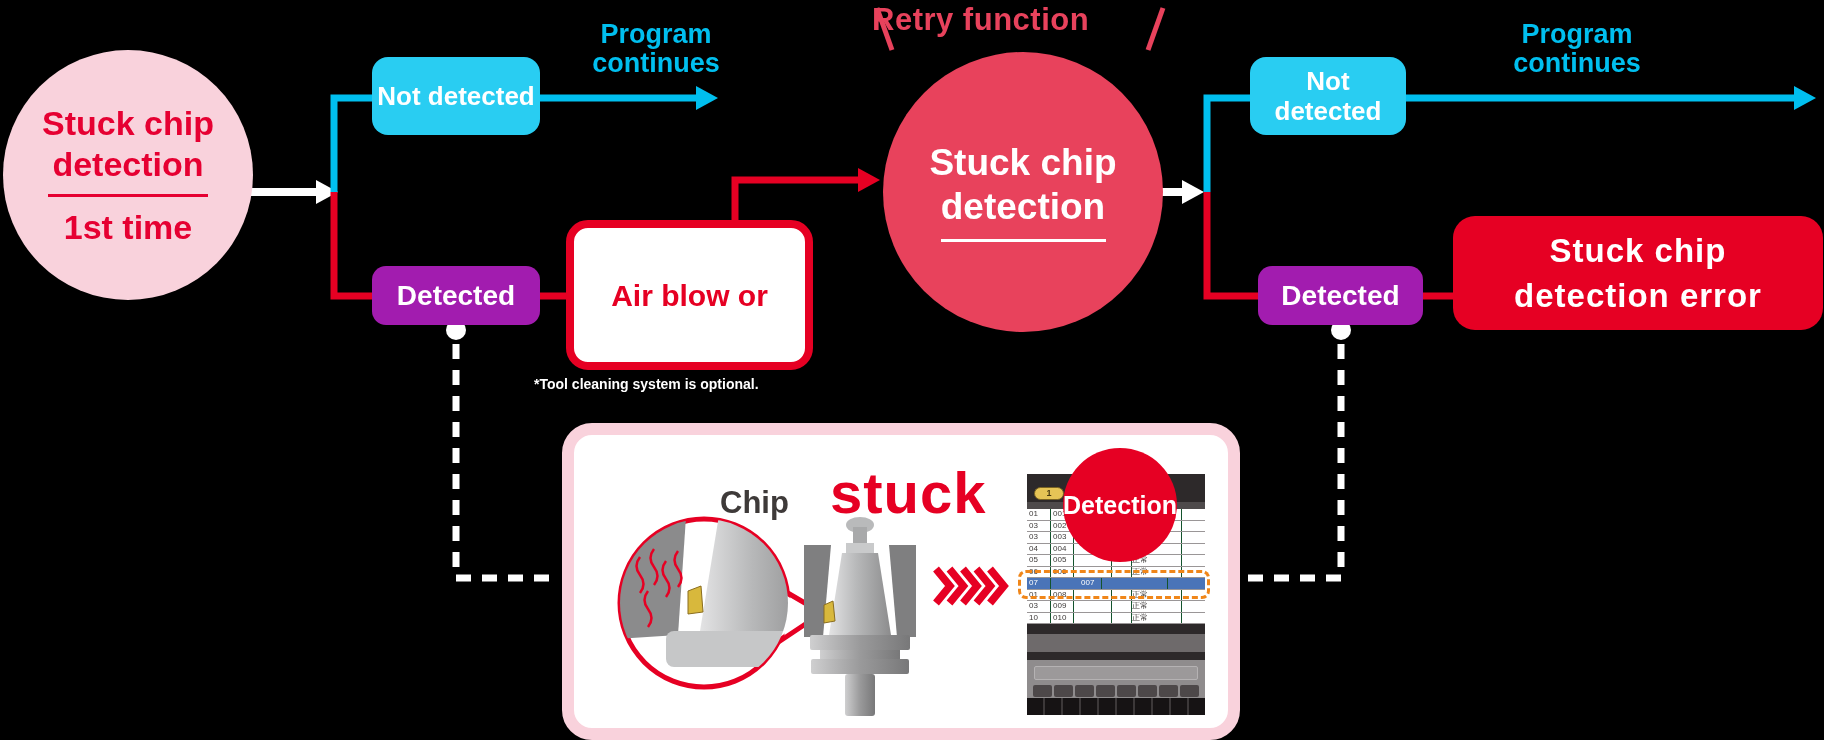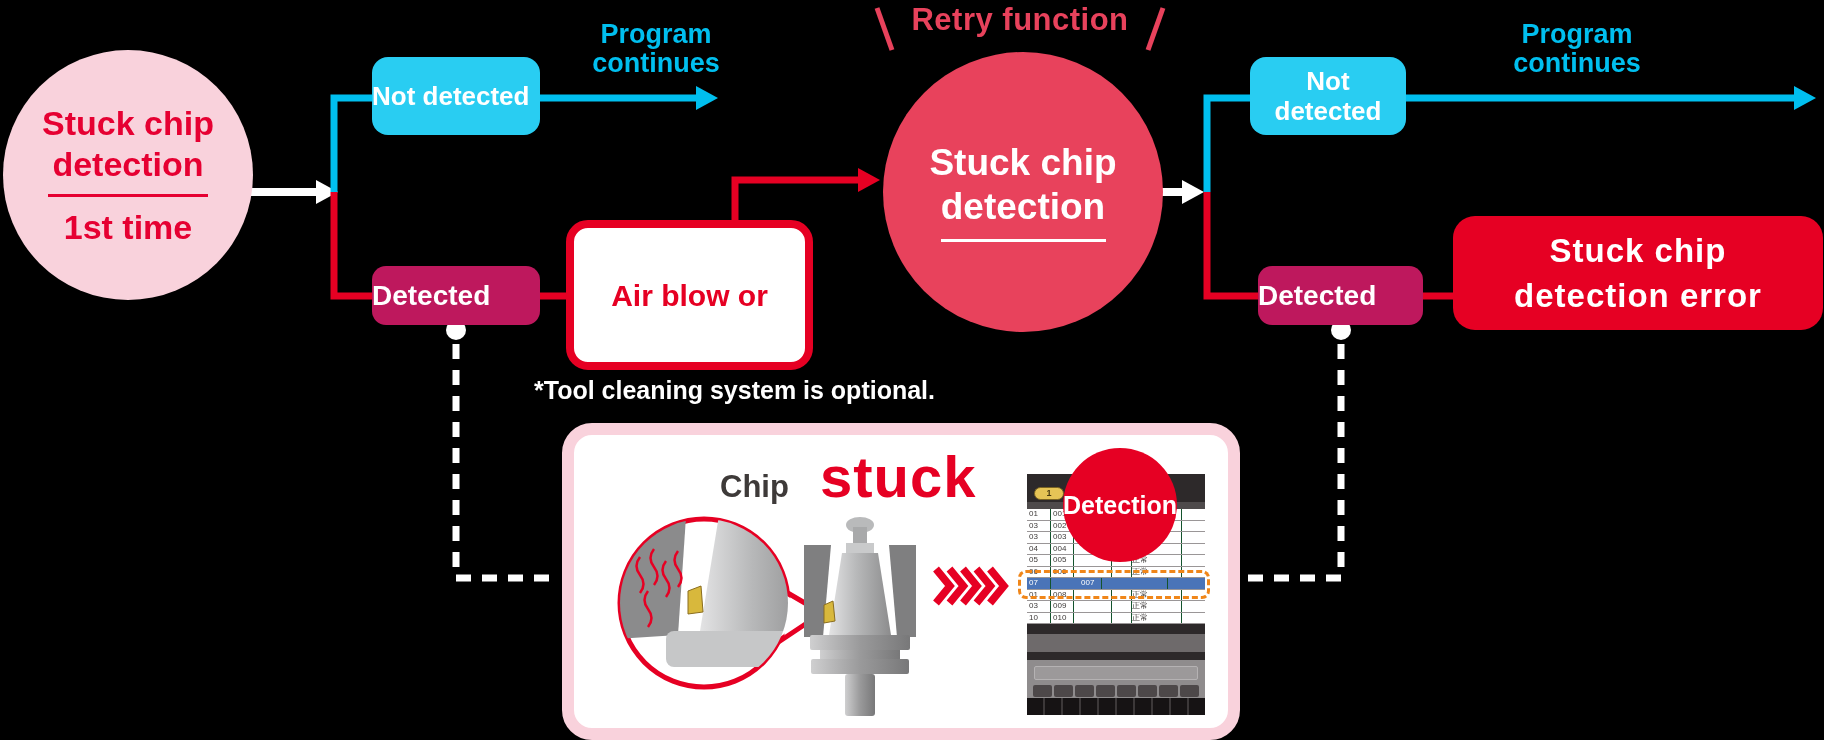--- a/index.html
+++ b/index.html
@@ -13,50 +13,50 @@
     background:#f9d2dc;color:#e60032;display:flex;flex-direction:column;
     align-items:center;justify-content:center;font-size:34px;line-height:41px;text-align:center;}
   .circle-red{left:883px;top:52px;width:280px;height:280px;border-radius:50%;
     background:#e8425c;color:#fff;display:flex;flex-direction:column;
     align-items:center;justify-content:center;font-size:37px;line-height:44px;text-align:center;
     padding-top:10px;box-sizing:border-box;}
   .divider-pink{width:160px;height:3px;background:#e60032;margin:9px auto 10px;}
   .divider-white{width:165px;height:3px;background:#fff;margin:10px auto 11px;}
 
   
-  .badge{display:flex;align-items:center;text-align:center;
+  .badge{display:flex;align-items:center;justify-content:center;text-align:center;
     color:#fff;border-radius:16px;}
   .badge.cyan{background:#29cdf2;font-size:26px;line-height:30px;}
-  .badge.red{background:#be185d;font-size:28px;border-radius:14px;}
+  .badge.red{background:#a21caf;font-size:28px;border-radius:14px;}
   #not-detected-1{left:372px;top:57px;width:168px;height:78px;}
   #not-detected-2{left:1250px;top:57px;width:156px;height:78px;}
   #detected-1{left:372px;top:266px;width:168px;height:59px;}
   #detected-2{left:1258px;top:266px;width:165px;height:59px;}
 
   .ptext{color:#00bfef;font-size:27px;line-height:29px;text-align:center;width:200px;}
   #pcont-1{left:556px;top:20px;}
   #pcont-2{left:1477px;top:20px;}
 
-  .retry-title{left:872px;top:2px;width:296px;text-align:center;color:#e8425c;
+  .retry-title{left:872px;top:2px;width:296px;color:#e8425c;
     font-size:31px;letter-spacing:.5px;}
 
   .airblow{left:566px;top:220px;width:247px;height:150px;box-sizing:border-box;
     background:#fff;border:8px solid #e60023;border-radius:22px;color:#e60023;
     display:flex;flex-direction:column;align-items:center;justify-content:center;
     font-size:30px;line-height:37px;text-align:center;}
-  .note{left:534px;top:376px;color:#fff;font-size:25px;white-space:nowrap;}
+  .note{left:534px;top:376px;color:#fff;font-size:14px;white-space:nowrap;}
 
   .errorbox{left:1453px;top:216px;width:370px;height:114px;background:#e60023;
     border-radius:22px;color:#fff;display:flex;flex-direction:column;align-items:center;
     justify-content:center;font-size:33px;line-height:45px;letter-spacing:1px;text-align:center;}
 
   
   .panel{left:562px;top:423px;width:678px;height:317px;box-sizing:border-box;
     background:#fff;border:12px solid #f9d2dc;border-radius:30px;}
-  .chipstuck{left:146px;top:8px;display:flex;align-items:baseline;}
+  .chipstuck{left:146px;top:24px;display:flex;align-items:baseline;gap:10px;}
   .chip-word{font-size:31px;color:#3e3a39;}
   .stuck-word{font-size:58px;color:#e60023;letter-spacing:1px;margin-left:31px;}
 
   
   .screen{left:453px;top:39px;width:178px;height:241px;background:#2d292a;}
   .scr-top{position:relative;height:28px;background:#2d292a;}
   .scr-tab{position:absolute;left:7px;top:13px;width:30px;height:13px;background:#e6c456;
     border:1px solid #7a6322;border-radius:7px;box-sizing:border-box;color:#4a3b10;
     font-size:9px;line-height:11px;text-align:center;font-weight:bold;}
   .scr-head{height:7px;background:#4e4a4b;}

